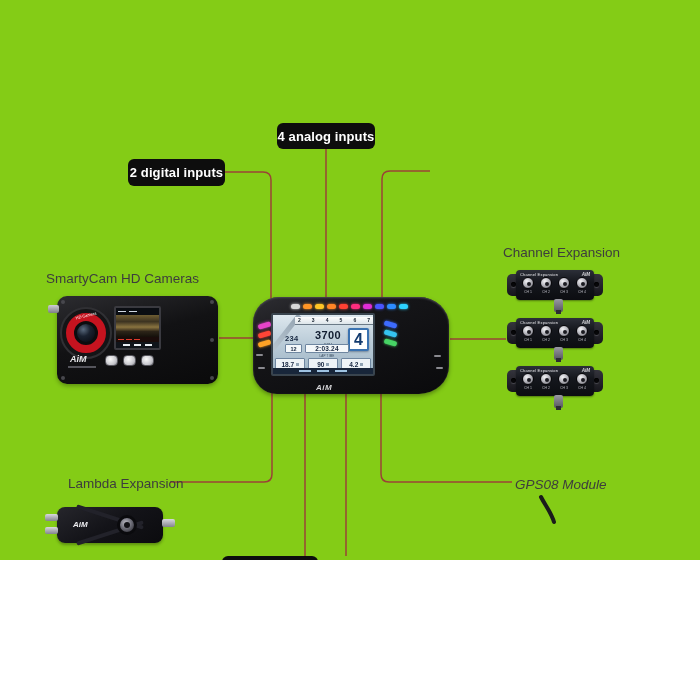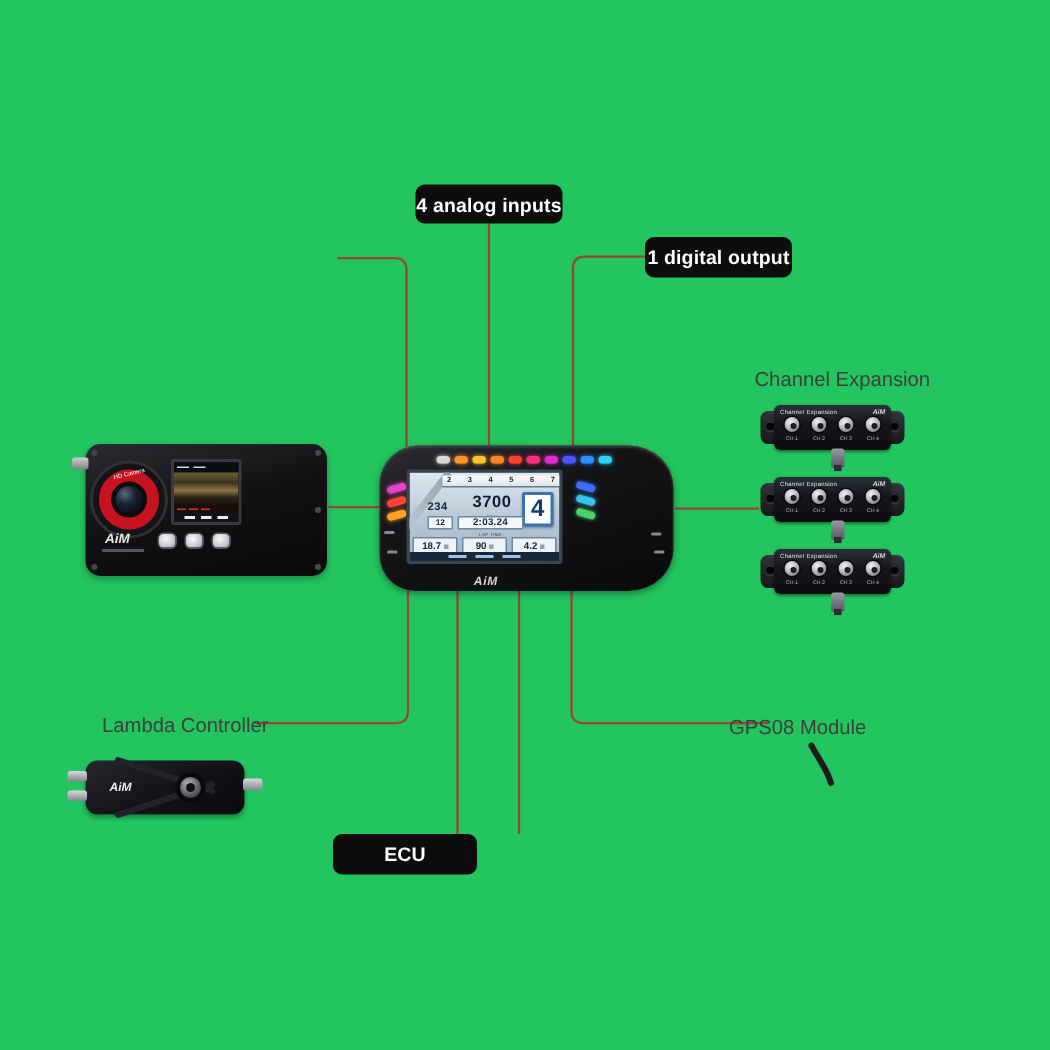--- a/index.html
+++ b/index.html
@@ -2,41 +2,41 @@
 <html style="--line: #9a4337; --label-bg: #0d0d0d; --label-text: #ffffff; --heading-text: #3d3d3d; --camera-ring-red: #c6131f;"><head>
 <meta charset="utf-8">
 <style>
   :root{
     --line:#9a4337; --label-bg:#0d0d0d; --label-text:#ffffff;
     --heading-text:#3d3d3d; --camera-ring-red:#c6131f;
   }
   *{margin:0;padding:0;box-sizing:border-box;}
   html,body{background:#fff;}
   body{font-family:"Liberation Sans", sans-serif;}
-  #canvas{position:relative;width:700px;height:700px;background:#22c55e;overflow:hidden;}
+  #canvas{position:relative;width:700px;height:560px;background:#84cc16;overflow:hidden;}
   #wires{position:absolute;left:0;top:0;width:700px;height:700px;}
   .wire{fill:none;stroke:var(--line);stroke-width:1.5;}
   .cable{fill:none;stroke:#1b1b1b;stroke-width:4;stroke-linecap:round;}
 
   
   .iobox{position:absolute;background:var(--label-bg);color:var(--label-text);
     border-radius:6px;font-size:13px;font-weight:bold;display:flex;
     align-items:center;justify-content:center;letter-spacing:.1px;}
   #box-analog{left:277px;top:123px;width:98px;height:26px;}
   #box-din{left:128px;top:159px;width:97px;height:27px;}
   #box-dout{left:430px;top:158px;width:98px;height:27px;}
   #box-ecu{left:222px;top:556px;width:96px;height:27px;}
   #box-can{left:332px;top:556px;width:96px;height:27px;}
 
   
   .heading{position:absolute;color:var(--heading-text);font-size:13.5px;font-weight:500;white-space:nowrap;}
   #h-smartycam{left:46px;top:271px;}
   #h-channel{left:503px;top:245px;}
   #h-lambda{left:68px;top:476px;}
-  #h-gps{left:486px;top:477px;}
+  #h-gps{left:515px;top:477px;font-style:italic;}
 
   
   #dash{position:absolute;left:253px;top:297px;width:196px;height:97px;
     background:linear-gradient(160deg,#2e2e33 0%,#151518 35%,#0a0a0c 100%);
     border-radius:26px 30px 30px 24px / 26px 28px 28px 24px;
     box-shadow:inset 0 1px 2px #4a4a52, 0 2px 4px rgba(0,0,0,.35);}
   .led-strip{position:absolute;left:28px;top:5px;width:136px;height:8px;
     display:flex;gap:3px;align-items:center;justify-content:center;}
   .led-strip .led{width:9px;height:5px;border-radius:3px;}
   .side-leds{position:absolute;display:flex;flex-direction:column;gap:4px;}
@@ -188,25 +188,26 @@
     <path class="wire" d="M219 338 H253"></path>
     <path class="wire" d="M450 339 H506"></path>
     <path class="wire" d="M272 393 V474 Q272 482 264 482 H170"></path>
     <path class="wire" d="M305 393 V556"></path>
     <path class="wire" d="M346 393 V556"></path>
     <path class="wire" d="M381 393 V474 Q381 482 389 482 H512"></path>
     <path class="cable" d="M554 522 C551 512 545 505 541 497"></path>
   </svg>
 
   <div class="iobox" id="box-analog">4 analog inputs</div>
-  <div class="iobox" id="box-dout">1 digital output</div>
+  <div class="iobox" id="box-din">2 digital inputs</div>
   <div class="iobox" id="box-ecu">ECU</div>
 
+  <div class="heading" id="h-smartycam">SmartyCam HD Cameras</div>
   <div class="heading" id="h-channel">Channel Expansion</div>
-  <div class="heading" id="h-lambda">Lambda Controller</div>
+  <div class="heading" id="h-lambda">Lambda Expansion</div>
   <div class="heading" id="h-gps">GPS08 Module</div>
 
   <div id="dash">
     <div class="led-strip">
         <span class="led" style="background: rgb(216, 216, 216); box-shadow: rgb(216, 216, 216) 0px 0px 3px;"></span>
         <span class="led" style="background: rgb(255, 149, 38); box-shadow: rgb(255, 149, 38) 0px 0px 3px;"></span>
         <span class="led" style="background: rgb(255, 197, 38); box-shadow: rgb(255, 197, 38) 0px 0px 3px;"></span>
         <span class="led" style="background: rgb(255, 133, 38); box-shadow: rgb(255, 133, 38) 0px 0px 3px;"></span>
         <span class="led" style="background: rgb(255, 65, 51); box-shadow: rgb(255, 65, 51) 0px 0px 3px;"></span>
         <span class="led" style="background: rgb(255, 45, 126); box-shadow: rgb(255, 45, 126) 0px 0px 3px;"></span>

